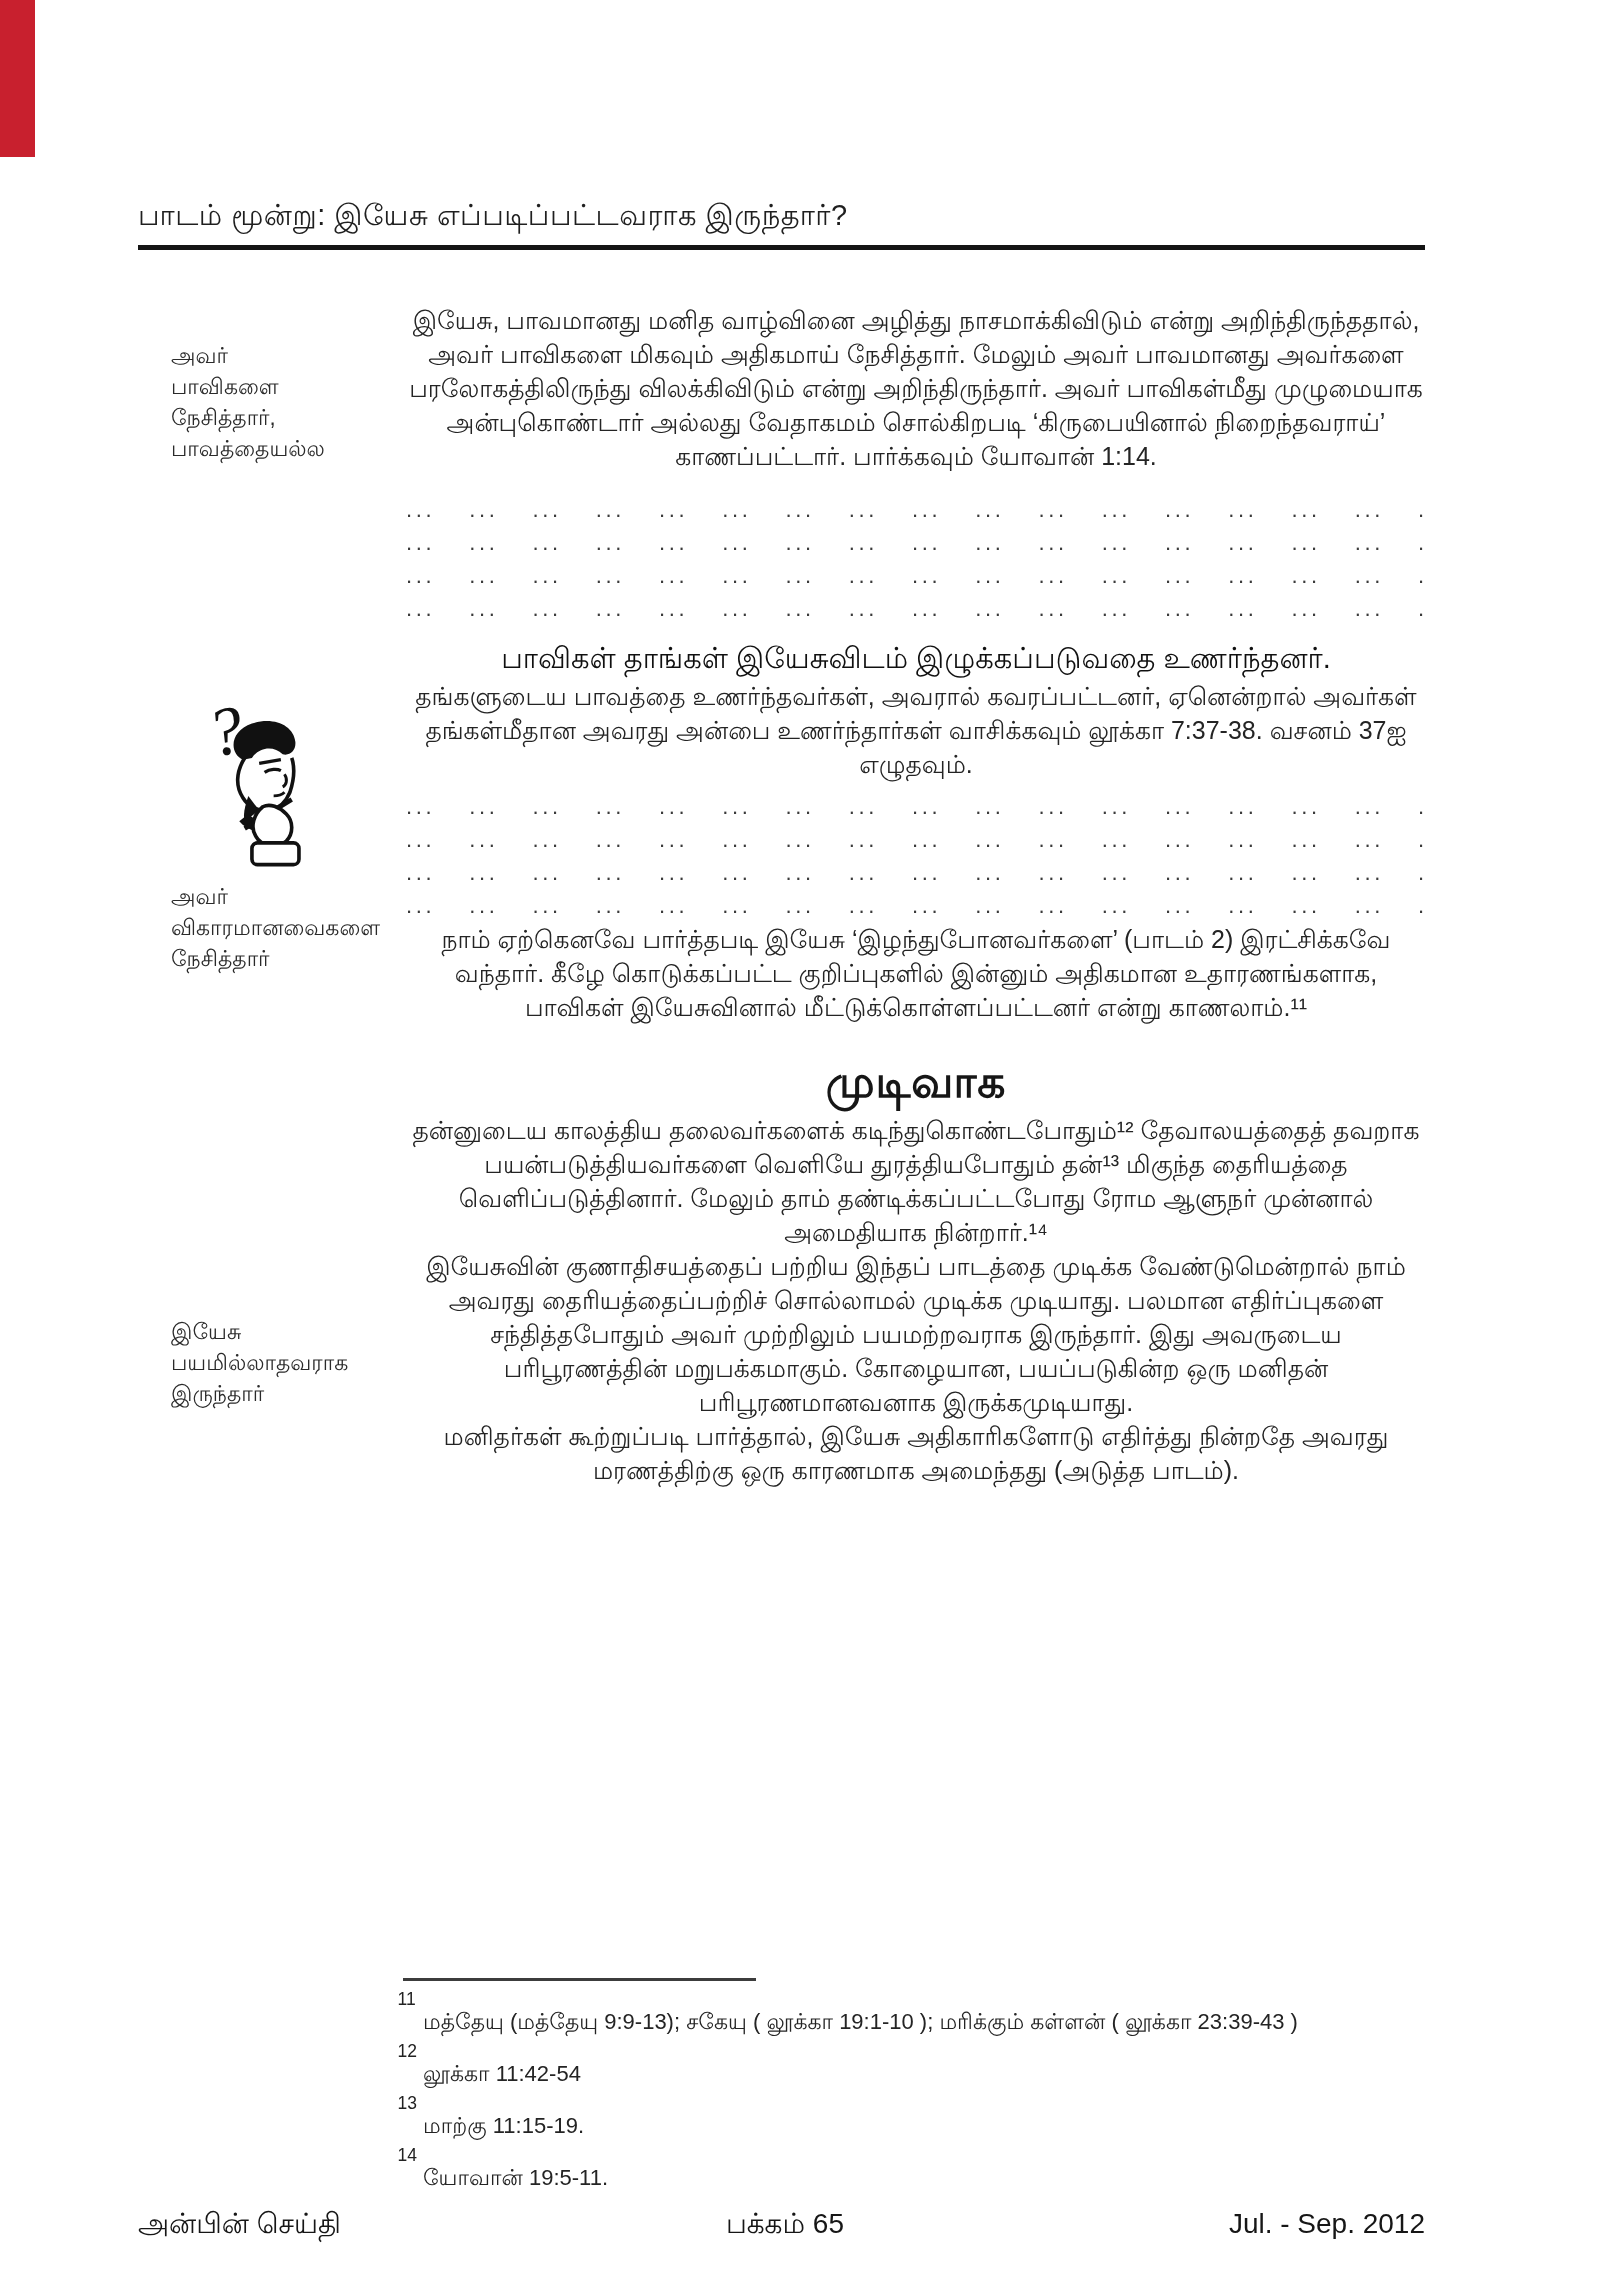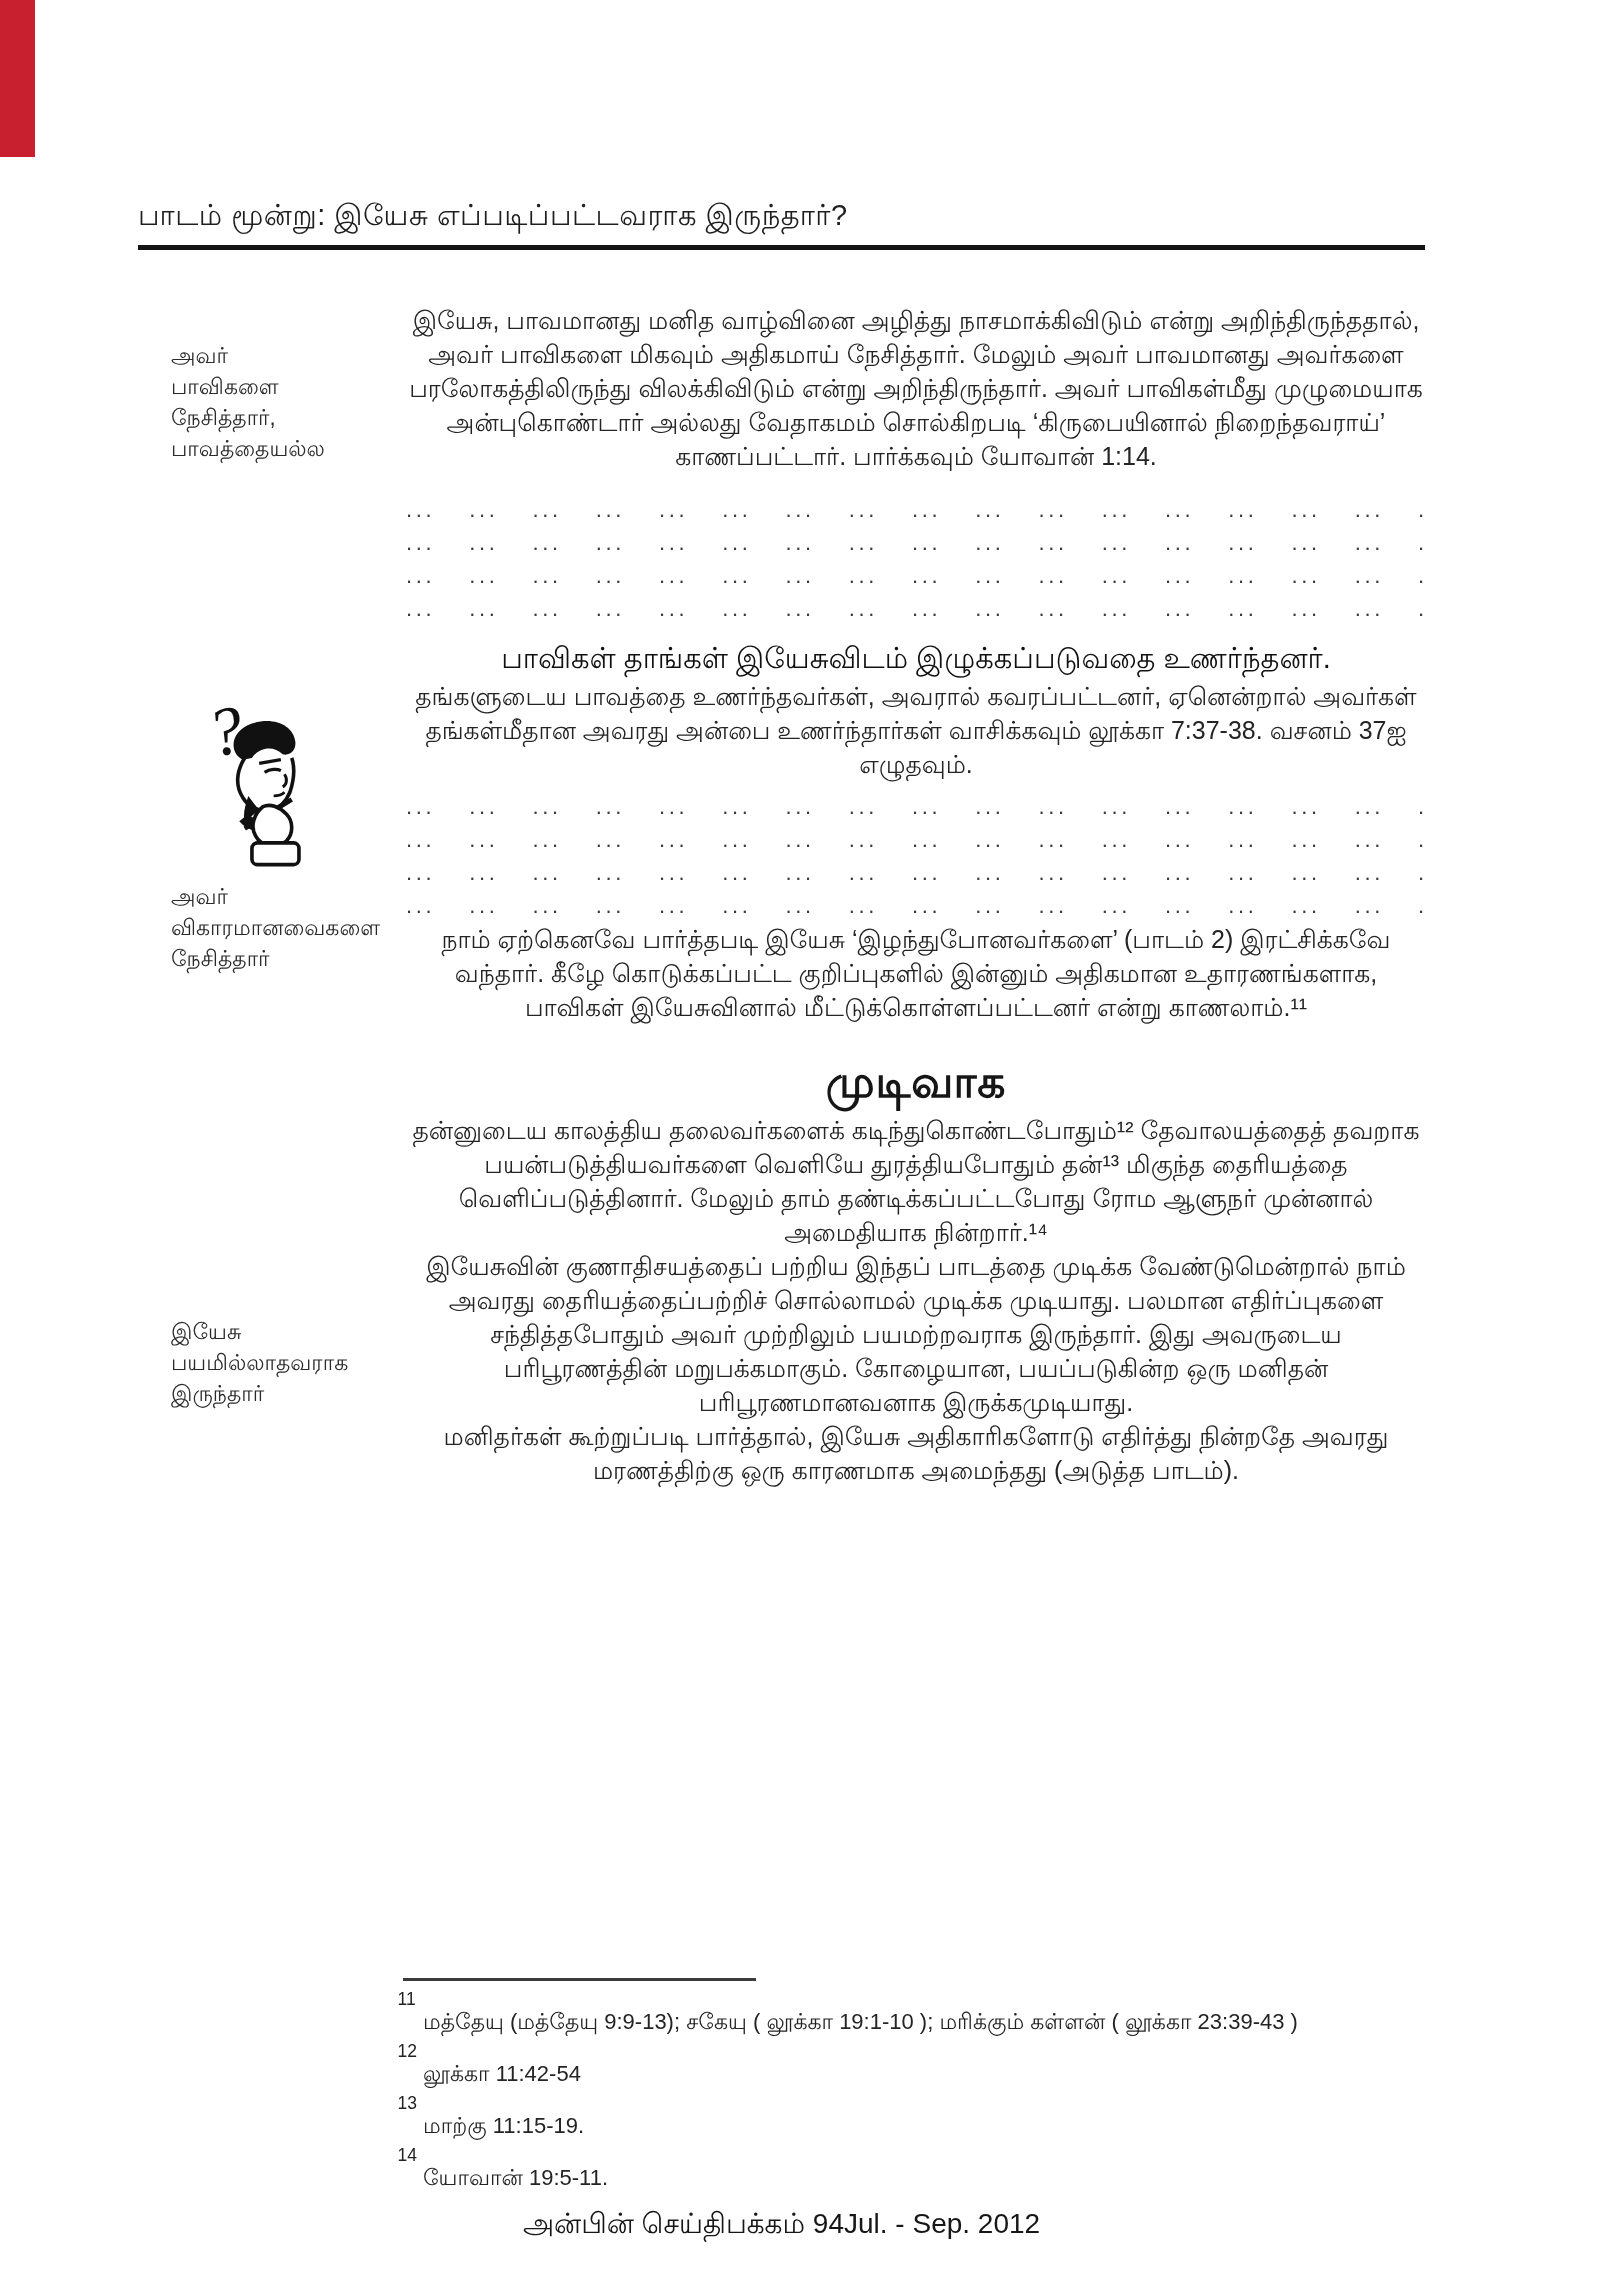--- a/index.html
+++ b/index.html
@@ -35,21 +35,21 @@
   .h-sub{font-size:29px;font-weight:normal;margin:16.6px 0 0 0;color:#101010;}
   .h-big{font-size:44px;font-weight:bold;margin:33px 0 0 0;color:#161616;letter-spacing:0.9px;}
 
   .footnotes{position:absolute;left:403px;top:1978px;width:1020px;color:#242424;}
   .fn-rule{width:353px;height:2.8px;background:#3c3c3c;margin-bottom:9.2px;}
   .fn{margin-bottom:5.5px;}
   .fn .num{display:block;font-size:17.5px;line-height:18.5px;margin-left:-5.5px;color:#222;}
   .fn .txt{display:block;margin-left:20px;font-size:22px;line-height:28px;}
 
   .footer{position:absolute;left:138px;top:2208px;width:1287px;display:flex;
-          justify-content:center;align-items:baseline;font-size:28px;color:#161616;}
+          justify-content:space-between;align-items:baseline;font-size:28px;color:#161616;}
 </style>
 </head>
 <body>
 
 <div class="page">
 
   <div class="edge-marker"></div>
 
   <div class="header">பாடம் மூன்று: இயேசு எப்படிப்பட்டவராக இருந்தார்?</div>
   <div class="header-rule"></div>
@@ -139,18 +139,18 @@
       <span class="txt">மாற்கு 11:15-19.</span>
     </div>
     <div class="fn">
       <span class="num">14</span>
       <span class="txt">யோவான் 19:5-11.</span>
     </div>
   </div>
 
   <div class="footer">
     <span>அன்பின் செய்தி</span>
-    <span>பக்கம் 94</span>
+    <span>பக்கம் 65</span>
     <span>Jul. - Sep. 2012</span>
   </div>
 
 </div>
 
 
 </body></html>

